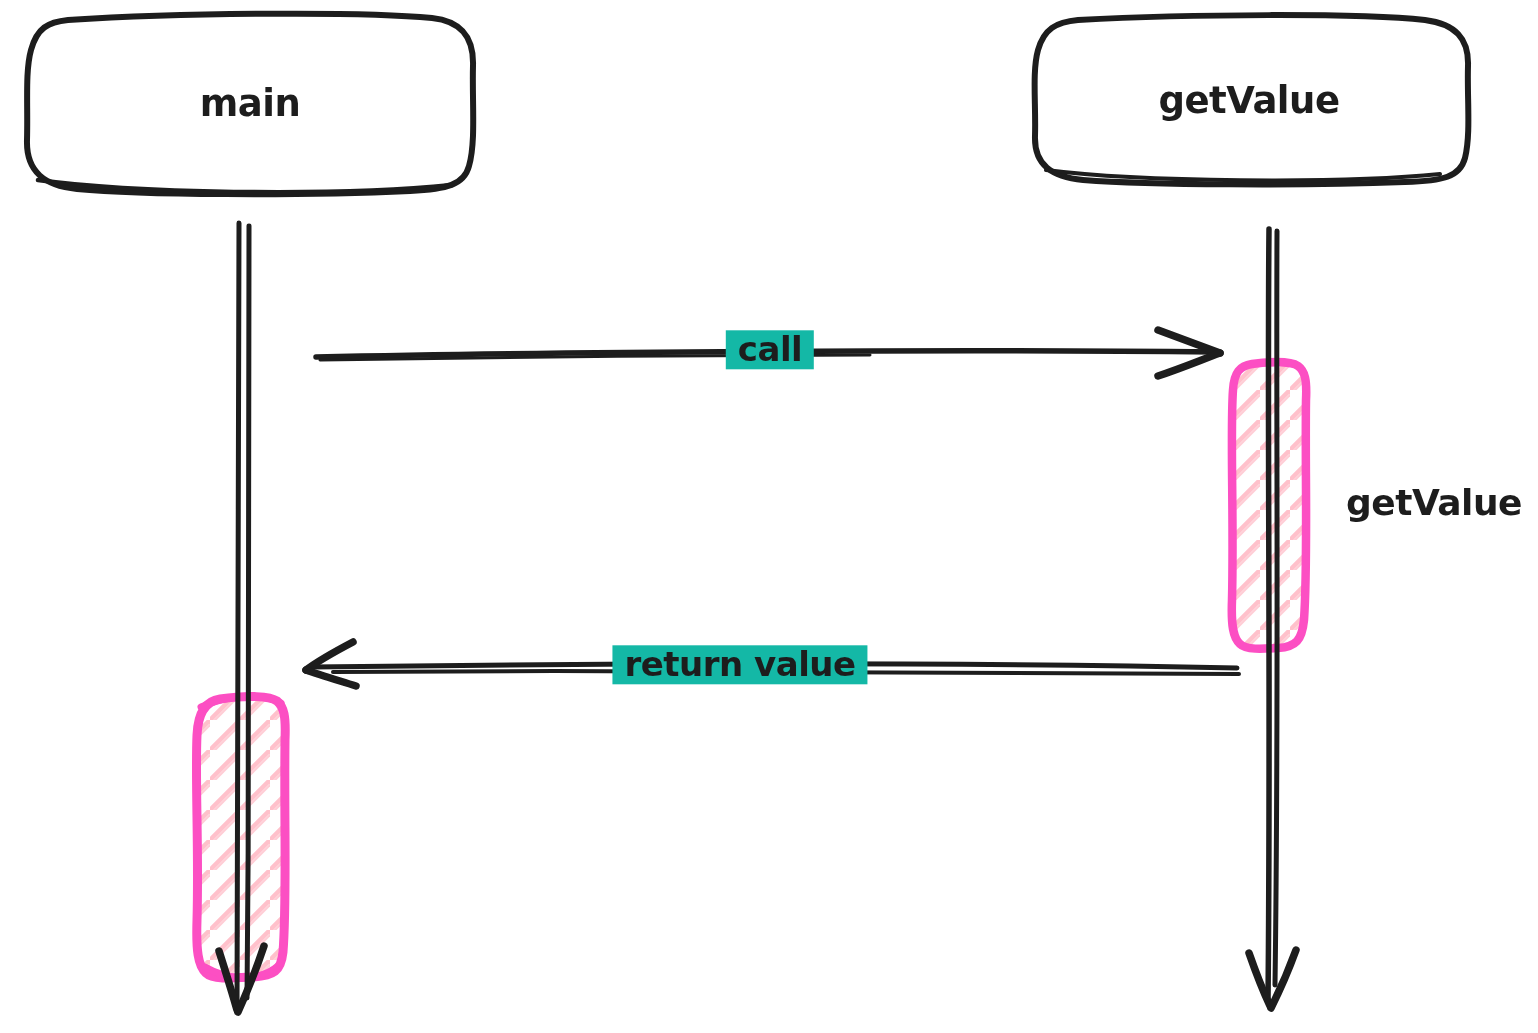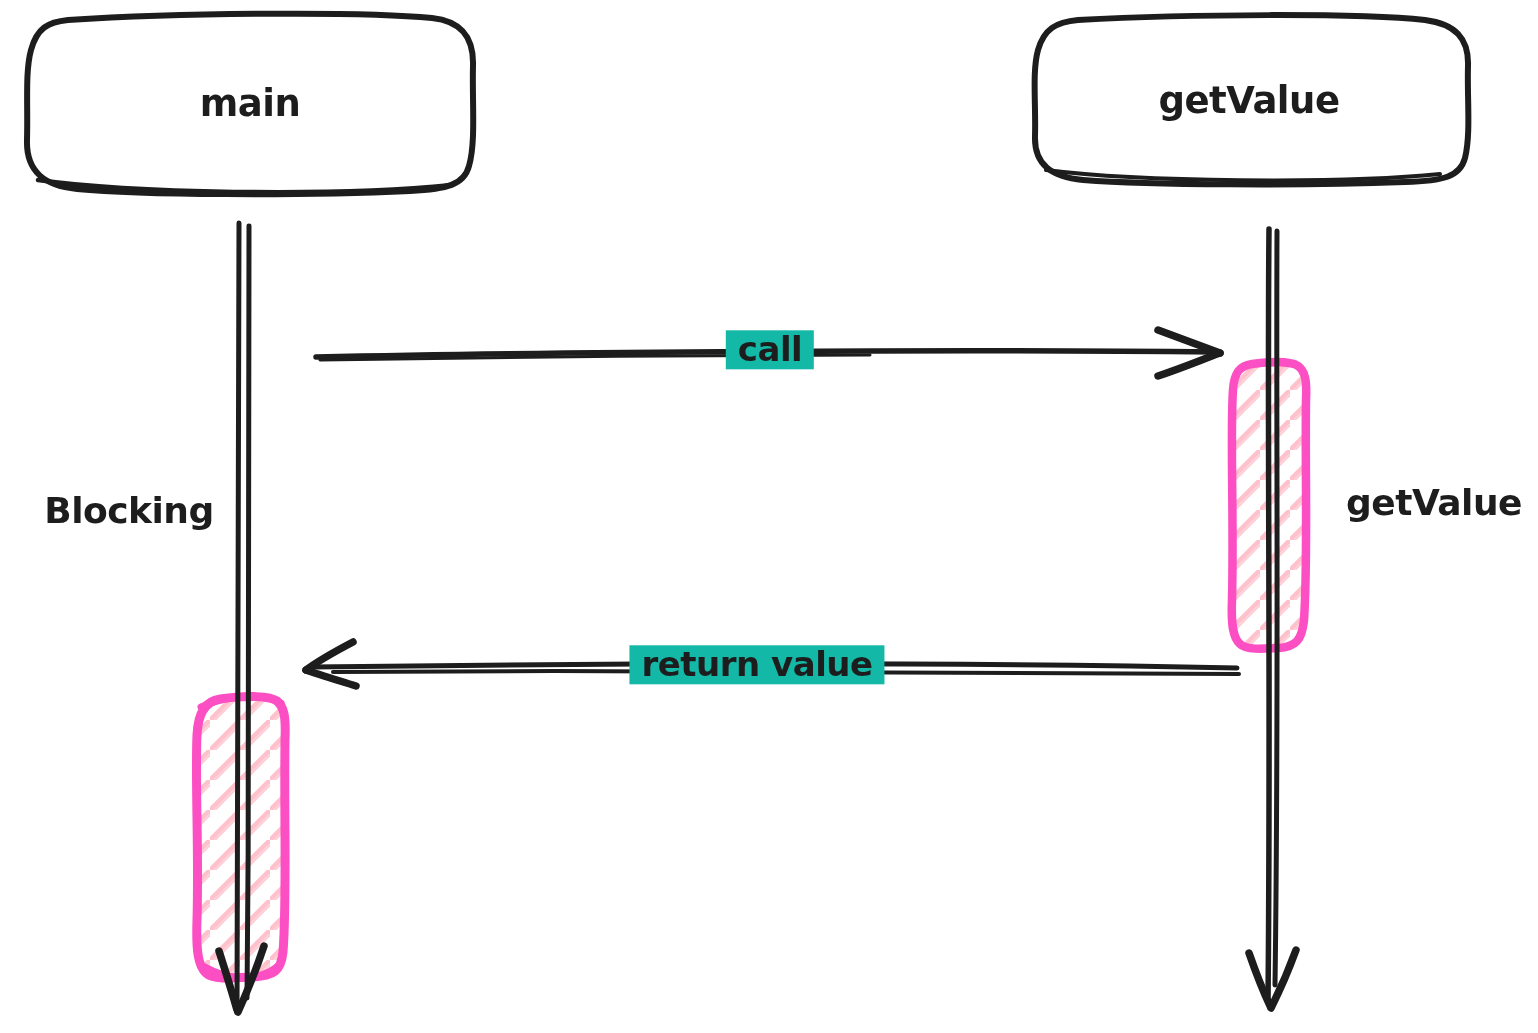--- a/index.html
+++ b/index.html
@@ -140,19 +140,18 @@
       <path stroke-width="4" d="M 1046 170 C 1140 182, 1340 184, 1440 174"></path>
     </g>
   </svg>
 
   <div class="lbl actor" style="left:250px; top:104px;">main</div>
 
   <div class="lbl actor" style="left:1249px; top:101px;">getValue</div>
 
   <div class="lbl on-line" style="left:770px; top:350px;">call</div>
 
-  <div class="lbl on-line" style="left:757px; top:665px;">return value</div>
+  <div class="lbl on-line" style="left:740px; top:665px;">return value</div>
 
-  <div class="lbl" style="left:129px; top:511px;">Blocking</div>
 
   <div class="lbl" style="left:1434px; top:503px;">getValue</div>
 
 </div>
 
 </body></html>

